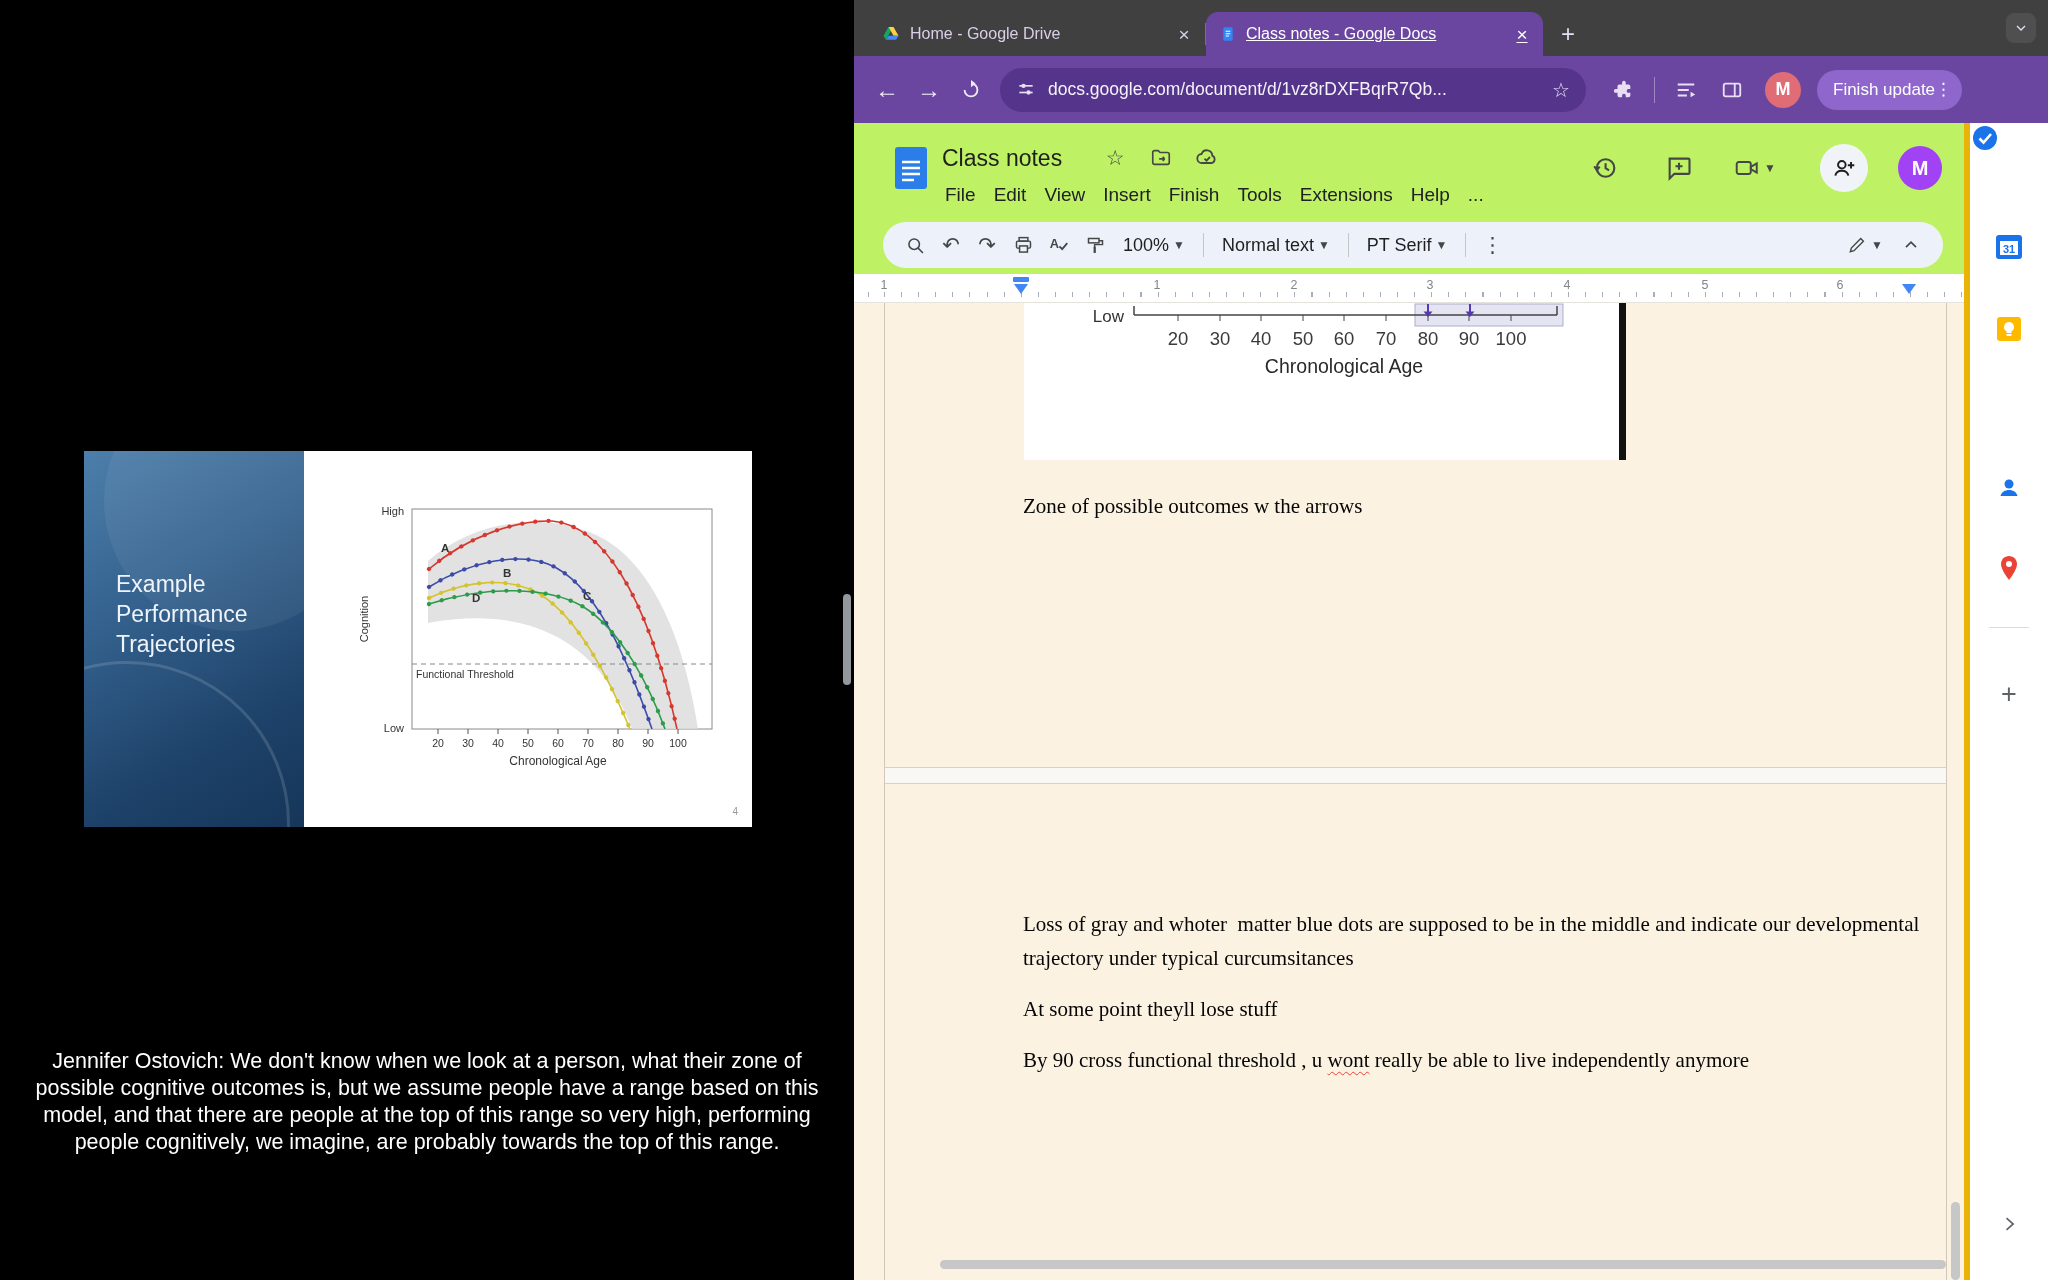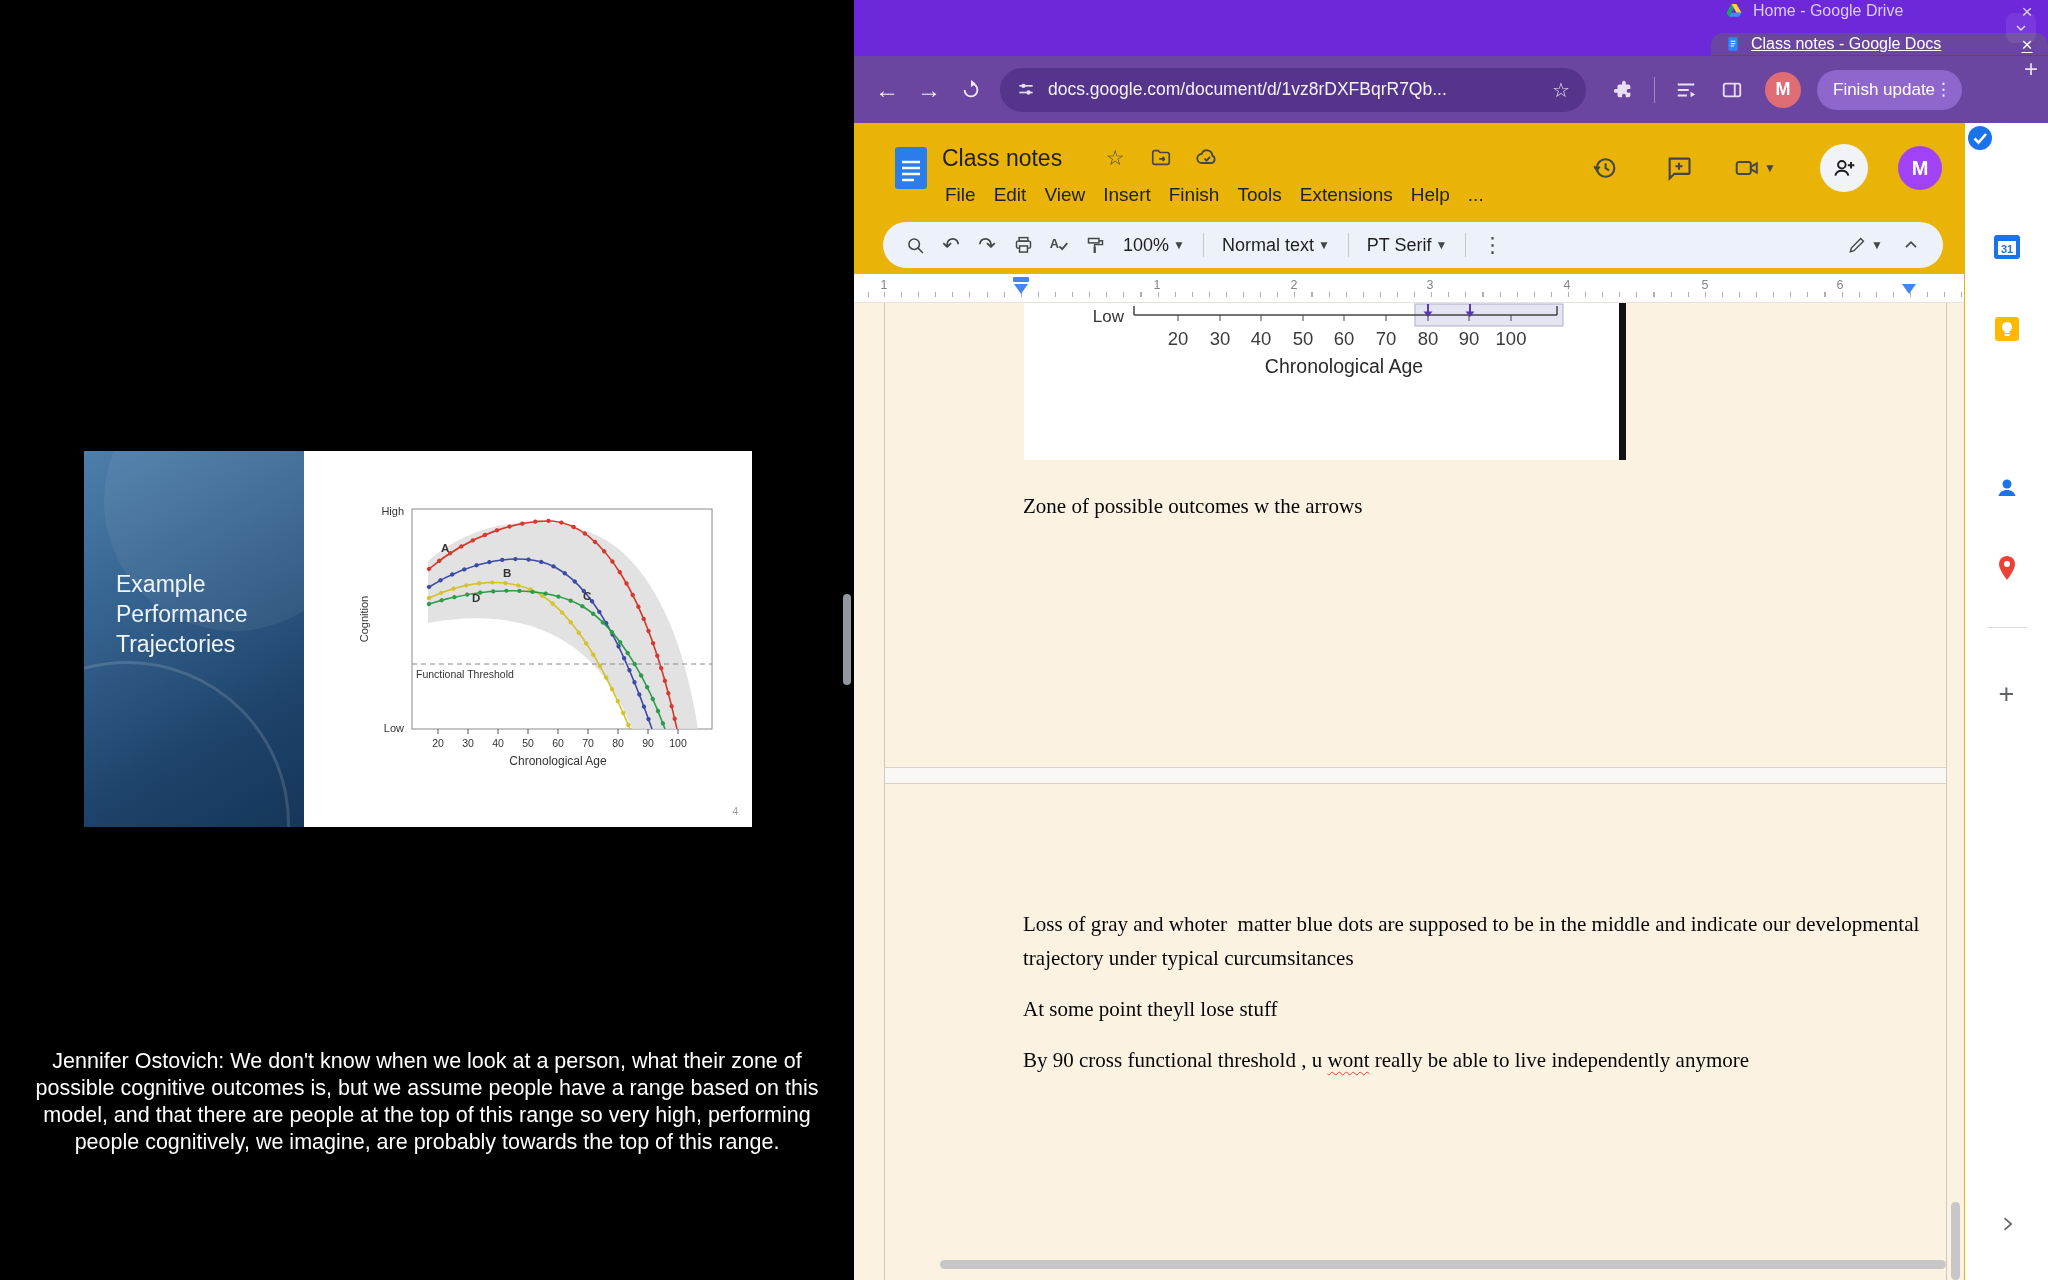--- a/index.html
+++ b/index.html
@@ -21,21 +21,21 @@
   .slide-num { position:absolute; right:14px; bottom:10px; font-size:10px; color:#999; }
   .chart text { fill:#333; font-family:"Liberation Sans",sans-serif; }
   .caption { position:absolute; left:24px; top:1048px; width:806px; color:#fff; font-size:21.5px; line-height:27px;
     text-align:center; text-shadow:0 1px 2px rgba(0,0,0,.8); }
   .handle { position:absolute; left:843px; top:594px; width:8px; height:91px; background:#93989e; border-radius:4px; }
 
   
   .browser { position:absolute; left:854px; top:0; width:1194px; height:1280px; background:#fff; }
 
   
-  .tabstrip { position:relative; height:56px; background:#6d28d9; display:flex; align-items:flex-end; padding-left:14px;flex-direction:column; }
+  .tabstrip { position:relative; height:56px; background:#404040; display:flex; align-items:flex-end; padding-left:14px; }
   .tab { width:337px; height:44px; border-radius:12px 12px 0 0; display:flex; align-items:center; padding:0 10px 0 14px;
     color:#d9cfe9; font-size:16px; position:relative; }
   .tab.active { background:#6b46a1; color:#fff;text-decoration:underline; }
   .tab .tab-title { flex:1; white-space:nowrap; overflow:hidden; text-overflow:ellipsis; margin-left:10px; }
   .tab-close { margin-left:8px; font-size:19px; line-height:1; color:inherit; width:22px; height:22px; display:flex;
     align-items:center; justify-content:center; border-radius:50%; }
   .tab-sep { width:1px; height:22px; background:rgba(255,255,255,.28); margin-bottom:11px; }
   .newtab { width:34px; height:34px; margin:0 0 5px 8px; display:flex; align-items:center; justify-content:center;
     color:#e6ddf2; font-size:24px; border-radius:50%; }
   .tabsearch { position:absolute; right:12px; top:13px; width:30px; height:30px; border-radius:8px;
@@ -53,21 +53,21 @@
   .tb-div { width:1px; height:26px; background:rgba(255,255,255,.35); margin:0 12px; flex:none; }
   .cr-avatar { width:36px; height:36px; border-radius:50%; background:#e06c75; color:#fff; font-weight:700; font-size:18px;
     display:flex; align-items:center; justify-content:center; margin-left:14px; flex:none; }
   .update-pill { margin-left:16px; height:40px; border-radius:20px; background:#8f66cc; color:#fff; display:flex;
     align-items:center; padding:0 10px 0 16px; font-size:17px; gap:0; flex:none; }
   .pill-dots { font-size:17px; letter-spacing:0; }
 
   
   .docs-row { display:flex; height:1157px; }
   .docs-main { width:1110px; }
-  .docs-chrome { position:relative; height:180px; background:#eab308; }
+  .docs-chrome { position:relative; height:180px; background:#bef264; }
   .docs-logo { position:absolute; left:40px; top:23px; }
   .doc-title-row { position:absolute; left:88px; top:18px; display:flex; align-items:center; height:34px; }
   .doc-title { font-size:23px; color:#1f1f1f; margin-right:20px; }
   .t-icon { width:26px; height:26px; display:flex; align-items:center; justify-content:center; margin-left:20px; color:#444746; font-size:21px; }
   .menu-row { position:absolute; left:82px; top:56px; display:flex; align-items:center; height:32px; }
   .menu-item { padding:0 9px; font-size:19px; color:#202124; height:30px; line-height:30px; border-radius:6px; }
   .hdr-right { position:absolute; right:22px; top:20px; height:50px; display:flex; align-items:center; }
   .h-icon { width:42px; height:42px; display:flex; align-items:center; justify-content:center; border-radius:50%; }
   .share-circle { width:48px; height:48px; border-radius:50%; background:#f0f4f9; display:flex; align-items:center;
     justify-content:center; margin-left:36px; }
@@ -98,21 +98,21 @@
   .page-gap { position:absolute; left:31px; width:1061px; top:464px; height:17px; background:#f9f8f5;
     border-top:1px solid #d8d2c6; border-bottom:1px solid #d8d2c6; }
   .doc-img { position:absolute; left:170px; top:0; width:602px; height:157px; background:#fff; border-bottom:1px solid #e8e2d6; }
   .para { position:absolute; left:169px; width:920px; font-family:"Liberation Serif", serif; font-size:21px;
     line-height:34px; color:#060606; white-space:pre-wrap; }
   .misspell { text-decoration:underline wavy #ea4335; text-decoration-thickness:1px; text-underline-offset:4px; }
   .hscroll { position:absolute; left:86px; top:957px; width:1006px; height:9px; border-radius:5px; background:#c7c7c7; }
   .vscroll { position:absolute; left:1097px; top:899px; width:9px; height:78px; border-radius:5px; background:#c7c7c7; }
 
   
-  .side-rail { position:relative; width:84px; height:1157px; background:#fff; border-left:1px solid #eab308; }
+  .side-rail { position:relative; width:84px; height:1157px; background:#fff; border-left:6px solid #eab308; }
   .rail-item { position:absolute; left:50%; transform:translateX(-50%); width:34px; height:34px; display:flex;
     align-items:center; justify-content:center; }
   .rail-div { position:absolute; left:50%; transform:translateX(-50%); width:40px; height:1px; background:#dadce0; }
   .rail-plus { font-size:27px; color:#5f6368; font-weight:400; }
 </style>
 </head>
 <body>
 
 <div id="root">
 

